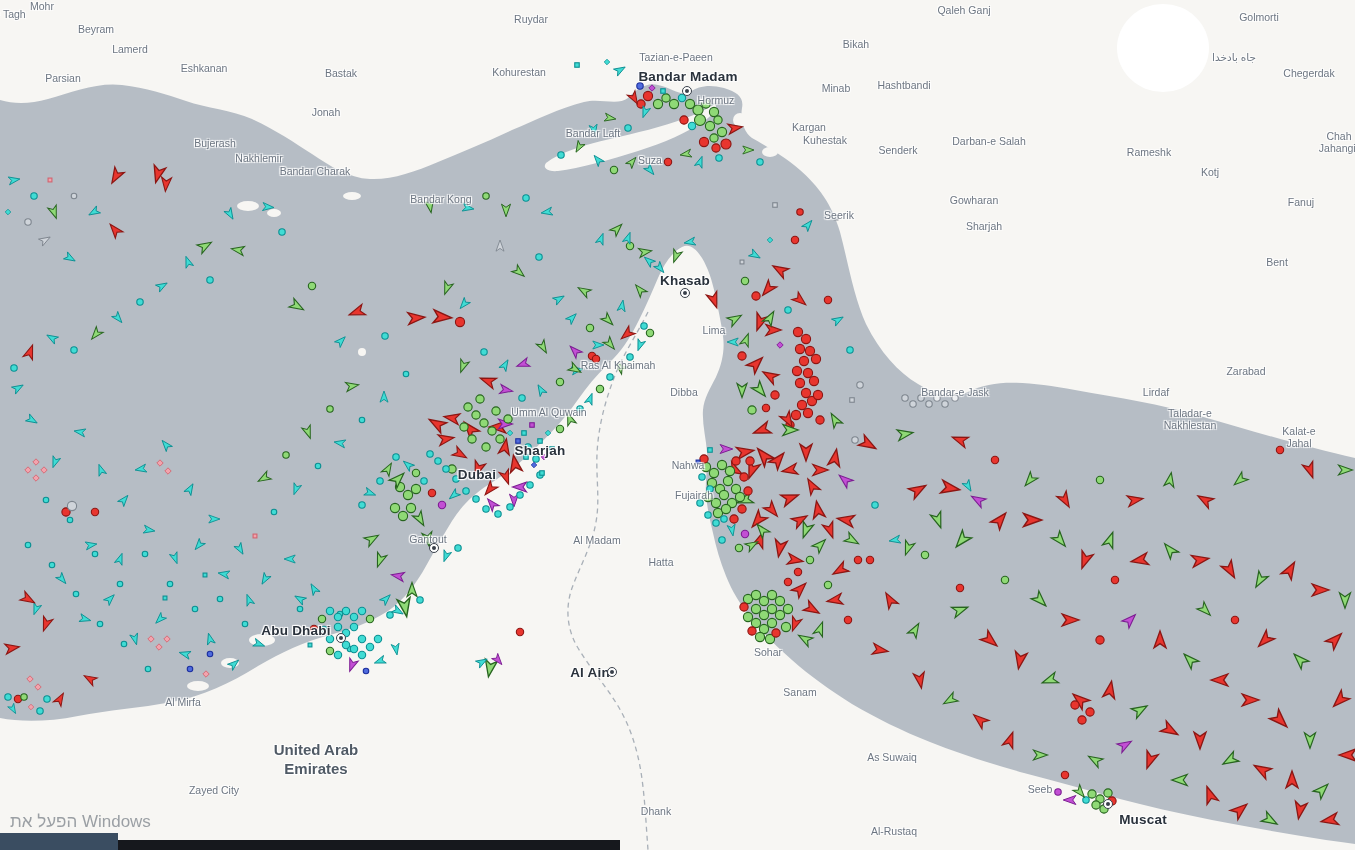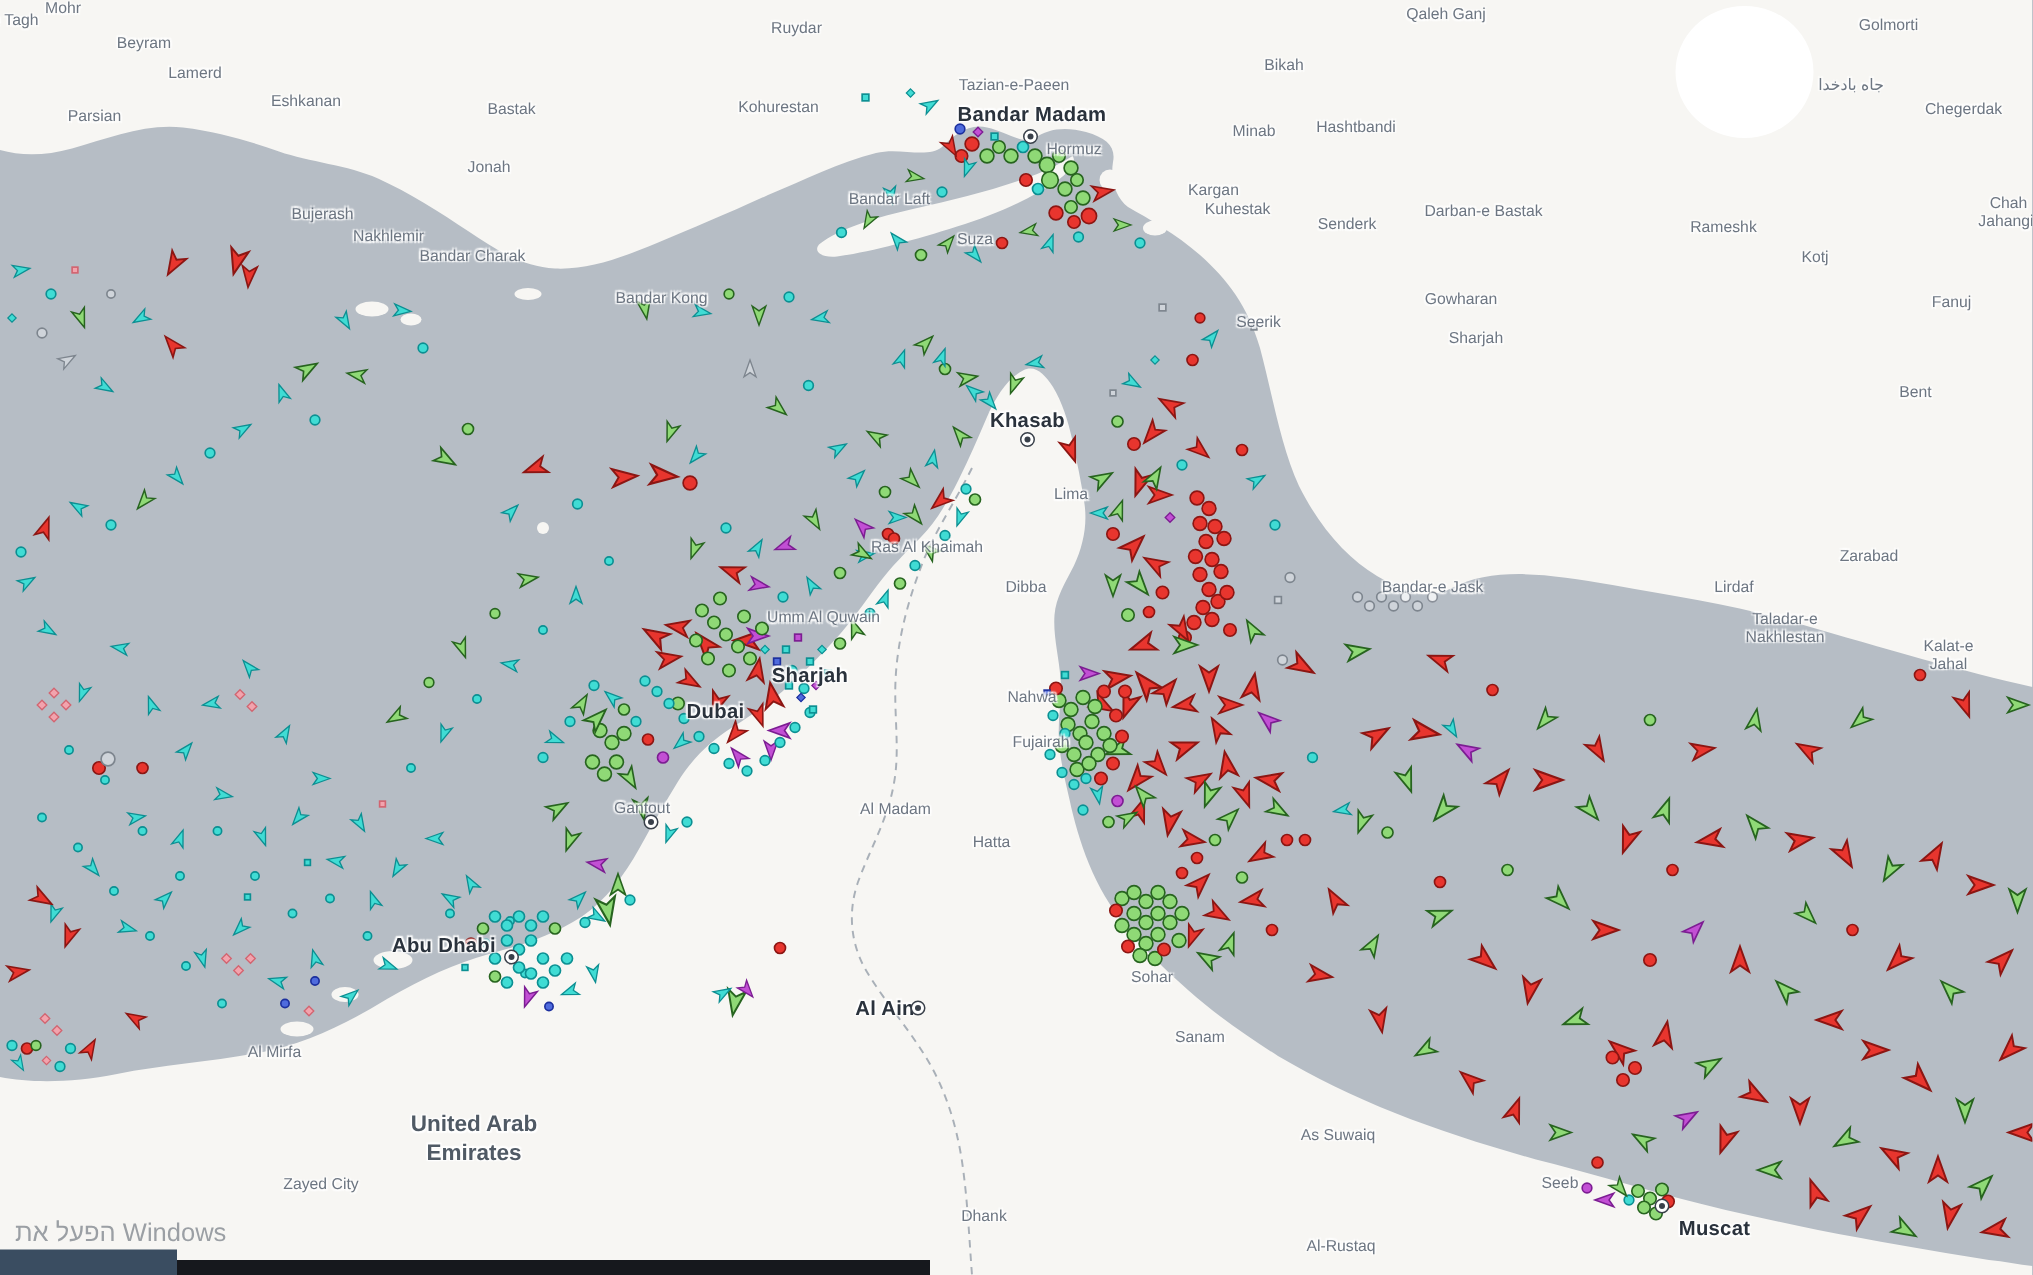--- a/index.html
+++ b/index.html
@@ -697,21 +697,21 @@
       <div class="label-town" style="left: 836px; top: 88px;">Minab</div>
       <div class="label-town" style="left: 856px; top: 44px;">Bikah</div>
       <div class="label-town" style="left: 904px; top: 85px;">Hashtbandi</div>
       <div class="label-town" style="left: 964px; top: 10px;">Qaleh Ganj</div>
       <div class="label-town" style="left: 1259px; top: 17px;">Golmorti</div>
       <div class="label-town" style="left: 1234px; top: 57px;">جاه بادخدا</div>
       <div class="label-town" style="left: 1309px; top: 73px;">Chegerdak</div>
       <div class="label-town" style="left: 809px; top: 127px;">Kargan</div>
       <div class="label-town" style="left: 825px; top: 140px;">Kuhestak</div>
       <div class="label-town" style="left: 898px; top: 150px;">Senderk</div>
-      <div class="label-town" style="left: 989px; top: 141px;">Darban-e Bastak</div>
+      <div class="label-town" style="left: 989px; top: 141px;">Darban-e Salah</div>
       <div class="label-town" style="left: 1149px; top: 152px;">Rameshk</div>
       <div class="label-town" style="left: 1210px; top: 172px;">Kotj</div>
       <div class="label-town" style="left: 1339px; top: 142px;">Chah Jahangir</div>
       <div class="label-town" style="left: 1301px; top: 202px;">Fanuj</div>
       <div class="label-town" style="left: 1277px; top: 262px;">Bent</div>
       <div class="label-town" style="left: 215px; top: 143px;">Bujerash</div>
       <div class="label-town" style="left: 259px; top: 158px;">Nakhlemir</div>
       <div class="label-town" style="left: 315px; top: 171px;">Bandar Charak</div>
       <div class="label-town" style="left: 441px; top: 199px;">Bandar Kong</div>
       <div class="label-town" style="left: 593px; top: 133px;">Bandar Laft</div>

